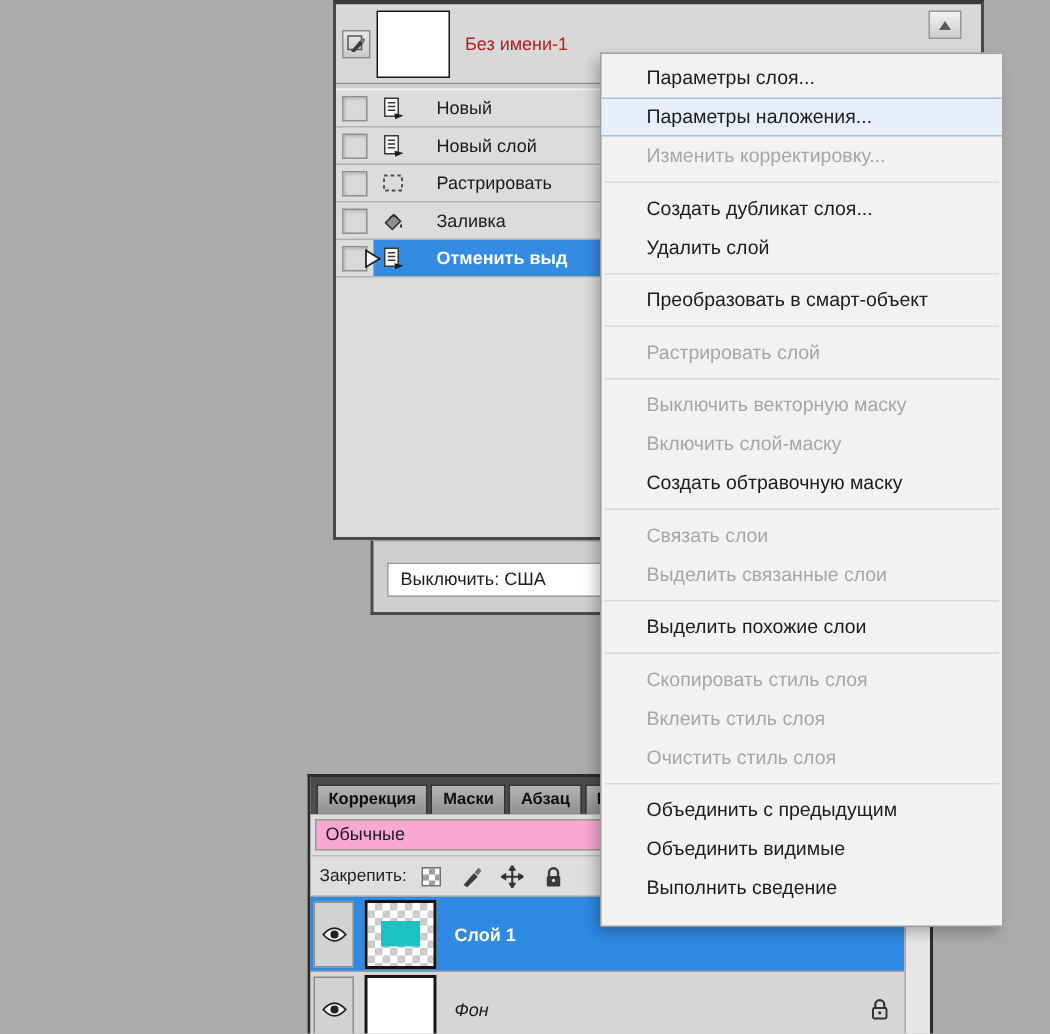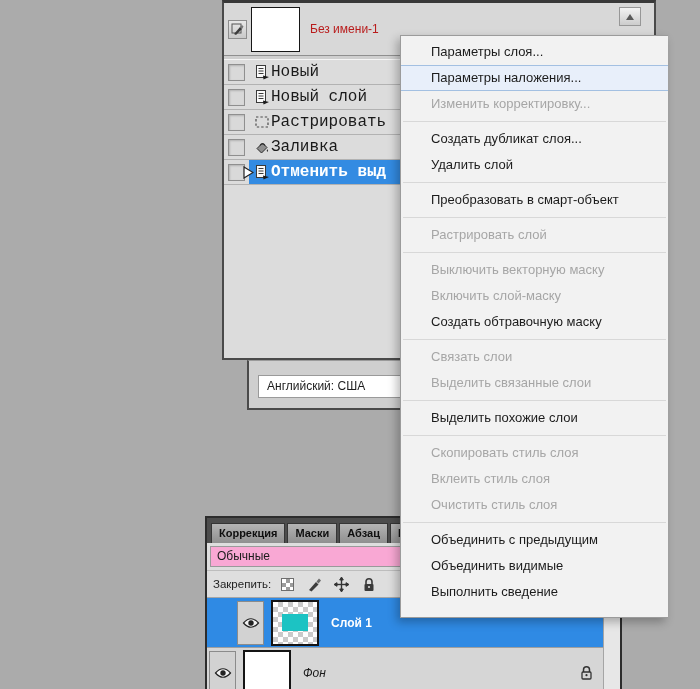--- a/index.html
+++ b/index.html
@@ -16,21 +16,21 @@
   .snap-thumb { width:49px; height:45px; background:#ffffff; border:1px solid #161616; }
   .snap-label { margin-left:10px; font-size:12px; color:#b91c1c; }
   .scroll-btn { position:absolute; right:13px; top:4px; width:22px; height:19px;
     background:linear-gradient(#f3f3f3,#cccccc); border:1px solid #979797; display:flex; align-items:center; justify-content:center; }
   .tri-up { width:0; height:0; border-left:4px solid transparent; border-right:4px solid transparent; border-bottom:6px solid #5a5a5a; }
   .dbl-sep { height:5px; border-top:1px solid #8f8f8f; border-bottom:1px solid #f5f5f5; background:#cfcfcf; }
   .hist-row { position:relative; height:25px; display:flex; align-items:center; border-bottom:1px solid #b2b2b2; }
   .hist-well { position:relative; z-index:2; width:17px; height:17px; margin-left:4px; background:#d9d9d9;
     border:1px solid #8f8f8f; box-shadow:inset 1px 1px 2px rgba(0,0,0,.18); }
   .hist-icon { position:relative; z-index:2; width:18px; height:18px; margin-left:8px; display:flex; align-items:center; justify-content:center; }
-  .hist-label { position:relative; z-index:2; margin-left:0; font-size:16px; color:#1a1a1a; white-space:nowrap;font-family:Liberation Mono, monospace; }
+  .hist-label { position:relative; z-index:2; margin-left:20px; font-size:12px; color:#1a1a1a; white-space:nowrap; }
   .hist-row.selected .rowfill { position:absolute; left:25px; right:0; top:0; bottom:0; background:#338be2; }
   .hist-row.selected .hist-label { color:#ffffff; font-weight:bold; }
   .hist-pointer { position:absolute; z-index:3; left:19px; top:6px; }
 
   
   .lang-panel { position:absolute; left:247px; top:360px; width:183px; height:50px;
     background:#cfcfcf; border:2px solid #4a4a4a; border-top:1px solid #9a9a9a; z-index:1; }
   .lang-field { position:absolute; left:9px; top:14px; width:162px; height:23px; background:#ffffff;
     border:1px solid #9a9a9a; font-size:12px; color:#1c1c1c; line-height:21px; padding-left:8px; white-space:nowrap; overflow:hidden; }
 
@@ -170,21 +170,21 @@
             <line x1="4.5" y1="7" x2="9.5" y2="7" stroke="#3a3a3a"></line>
             <line x1="4.5" y1="9.5" x2="9.5" y2="9.5" stroke="#3a3a3a"></line>
             <path d="M9 11.5 L15 13 L9.5 15.5 Z" fill="#1c1c1c"></path>
           </svg>
       </span>
       <span class="hist-label">Отменить выд</span>
     </div>
   </div>
 
   <div class="lang-panel">
-    <div class="lang-field">Английский: США</div>
+    <div class="lang-field">Выключить: США</div>
   </div>
 
   <div class="layers-panel">
     <div class="tabbar">
       <span class="tab">Коррекция</span>
       <span class="tab">Маски</span>
       <span class="tab">Абзац</span>
       <span class="tab">Цв</span>
     </div>
     <div class="blend-row">
@@ -213,21 +213,21 @@
       </span>
       <span class="lock-btn">
         <svg width="14" height="15" viewBox="0 0 14 15">
             <path d="M4 7 V4.8 a3 3 0 0 1 6 0 V7" fill="none" stroke="#3a3a3a" stroke-width="1.6"></path>
             <rect x="2.5" y="7" width="9" height="7" rx="1" fill="#3a3a3a"></rect>
             <circle cx="7" cy="10" r="1.1" fill="#d9d9d9"></circle>
           </svg>
       </span>
     </div>
     <div class="layers-list">
-      <div class="layer-row selected" style="background: rgb(47, 138, 228); padding-left: 28px;">
+      <div class="layer-row selected" style="background: rgb(47, 138, 228);">
         <span class="eye-well">
           <span>
             <svg width="18" height="12" viewBox="0 0 18 12">
                 <path d="M1.5 6 Q9 -2.5 16.5 6 Q9 14.5 1.5 6 Z" fill="#f2f2f2" stroke="#222" stroke-width="1.2"></path>
                 <circle cx="9" cy="6" r="2.7" fill="#222"></circle>
               </svg>
           </span>
         </span>
         <span class="layer-thumb thumb-checker">
           <span class="cyan-rect" style="background: rgb(28, 195, 195);"></span>

